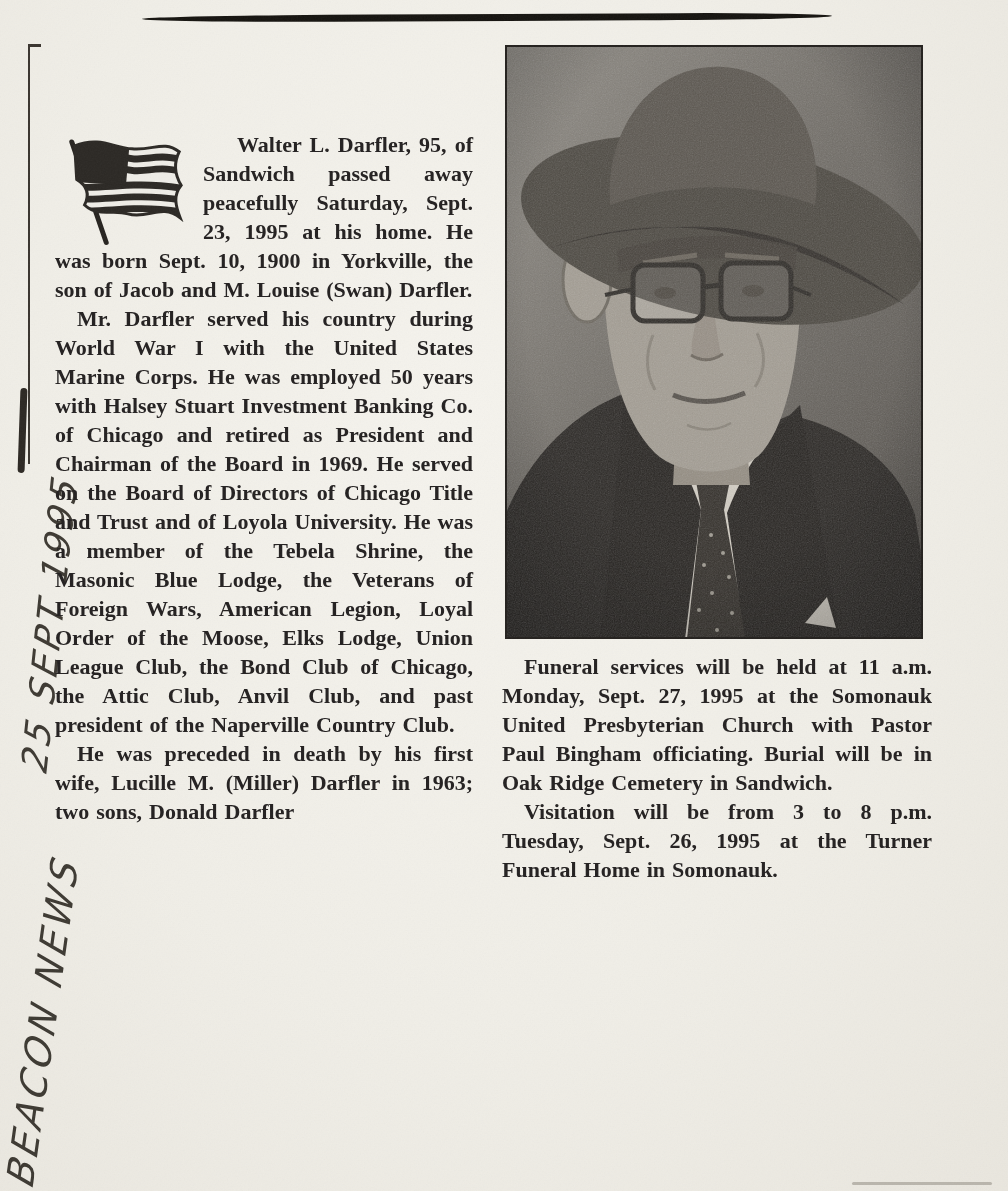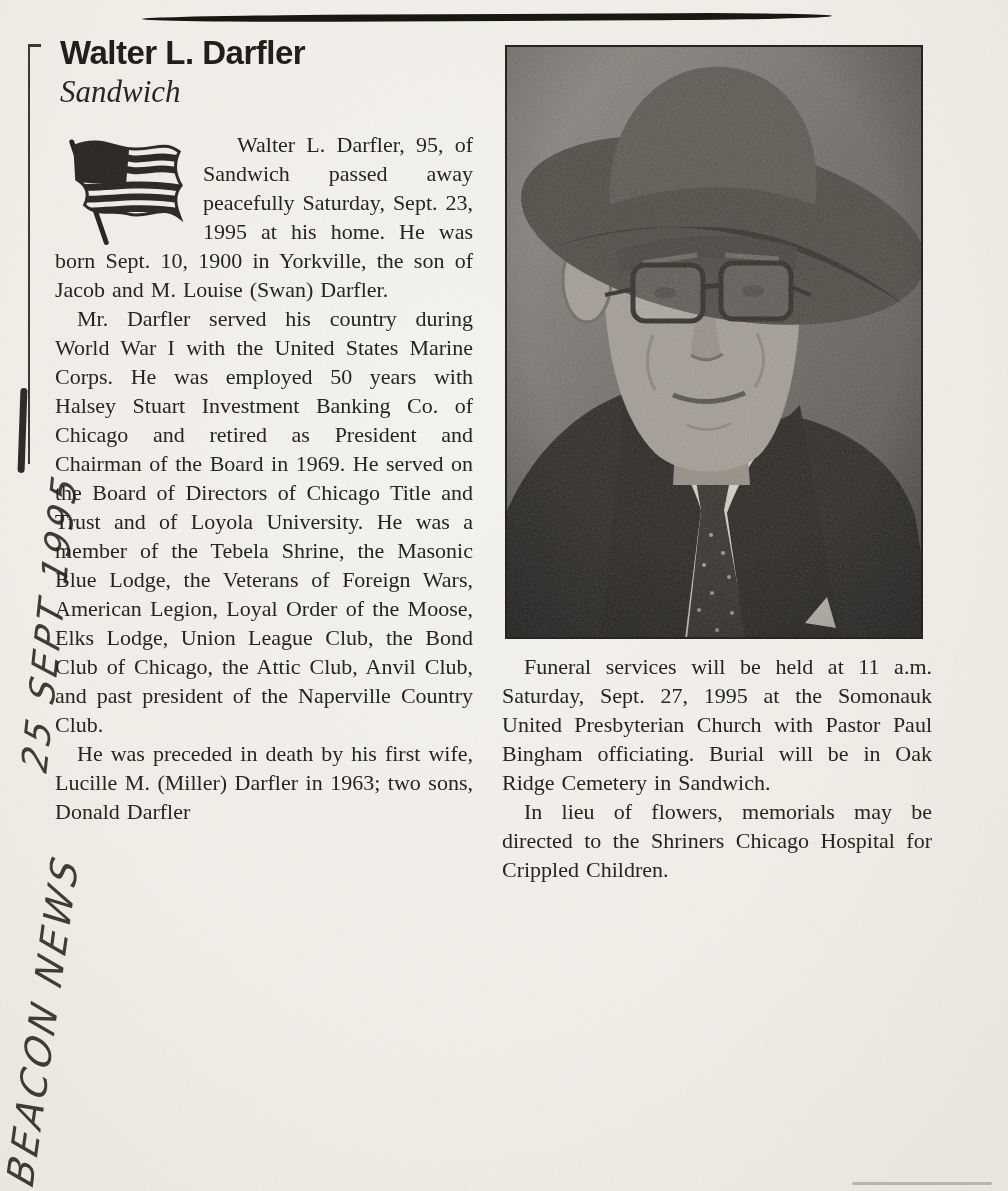--- a/index.html
+++ b/index.html
@@ -42,21 +42,21 @@
     font-family:"Liberation Sans", sans-serif;
     font-weight:700;font-size:33px;line-height:1.05;
     letter-spacing:-0.5px;color:#1d1a17;
   }
   .subtitle{
     font-style:italic;font-size:31px;line-height:1.1;margin-top:4px;color:#26221e;
   }
 
   
   .col{position:absolute;text-align:justify;font-size:22px;line-height:29px;}
-  .col p{margin:0;text-indent:22px;word-spacing:1.5px;}
+  .col p{margin:0;text-indent:22px;word-spacing:1.5px;font-weight:bold;}
   .col p.cont{text-indent:0;}
   .col p.first{text-indent:34px;}
   .col-left{left:55px;top:130px;width:418px;}
   .col-right{left:502px;top:652px;width:430px;}
 
   .flag{float:left;width:138px;height:106px;margin:6px 10px 2px 0;}
 
   
   .photo{position:absolute;left:505px;top:45px;width:418px;height:594px;}
   .photo svg{display:block;width:100%;height:100%;}
@@ -70,24 +70,20 @@
 
   <div class="top-streak"></div>
   <div class="edge-line"></div>
   <div class="edge-tick"></div>
   <div class="edge-blob"></div>
   <div class="corner-mark"></div>
 
   <div class="hand hand-date">25 SEPT 1995</div>
   <div class="hand hand-paper">BEACON NEWS</div>
 
-  <div class="masthead">
-    <div class="title">Walter L. Darfler</div>
-    <div class="subtitle">Sandwich</div>
-  </div>
 
   <div class="col col-left">
     <span class="flag">
       <svg viewBox="0 0 140 112" xmlns="http://www.w3.org/2000/svg">
         <defs>
           <clipPath id="fc">
             <path d="M20,10 C45,0 60,12 78,13 C100,15 110,4 126,16 C120,28 122,40 128,50 C120,60 122,70 127,83 C108,68 94,85 74,79 C58,74 44,83 30,70 C36,58 32,50 22,44 Z"></path>
           </clipPath>
         </defs>
         <line x1="17" y1="6" x2="52" y2="108" stroke="#26231f" stroke-width="5" stroke-linecap="round"></line>
@@ -184,22 +180,22 @@
       <ellipse cx="160" cy="248" rx="11" ry="6" fill="#4f4a43"></ellipse>
       <ellipse cx="248" cy="246" rx="11" ry="6" fill="#4f4a43"></ellipse>
 
       <rect x="0" y="0" width="418" height="594" fill="url(#vig)"></rect>
       <rect x="0" y="0" width="418" height="594" filter="url(#grain)" opacity="0.22"></rect>
       <rect x="1" y="1" width="416" height="592" fill="none" stroke="#23201d" stroke-width="2"></rect>
     </svg>
   </div>
 
   <div class="col col-right">
-    <p>Funeral services will be held at 11 a.m. Saturday, Sept. 27, 1995 at the Somonauk United Presbyterian Church with Pastor Paul Bingham officiating. Burial will be in Oak Ridge Cemetery in Sandwich.</p>
-    <p>In lieu of flowers, memorials may be directed to the Shriners Chicago Hospital for Crippled Children.</p>
+    <p>Funeral services will be held at 11 a.m. Monday, Sept. 27, 1995 at the Somonauk United Presbyterian Church with Pastor Paul Bingham officiating. Burial will be in Oak Ridge Cemetery in Sandwich.</p>
+    <p>Visitation will be from 3 to 8 p.m. Tuesday, Sept. 26, 1995 at the Turner Funeral Home in Somonauk.</p>
   </div>
 
   <svg class="noise-overlay" xmlns="http://www.w3.org/2000/svg">
     <filter id="pgrain">
         <feTurbulence type="fractalNoise" baseFrequency="0.7" numOctaves="2" stitchTiles="stitch"></feTurbulence>
         <feColorMatrix type="saturate" values="0"></feColorMatrix>
       </filter>
     <rect width="1008" height="1191" filter="url(#pgrain)"></rect>
   </svg>
 

